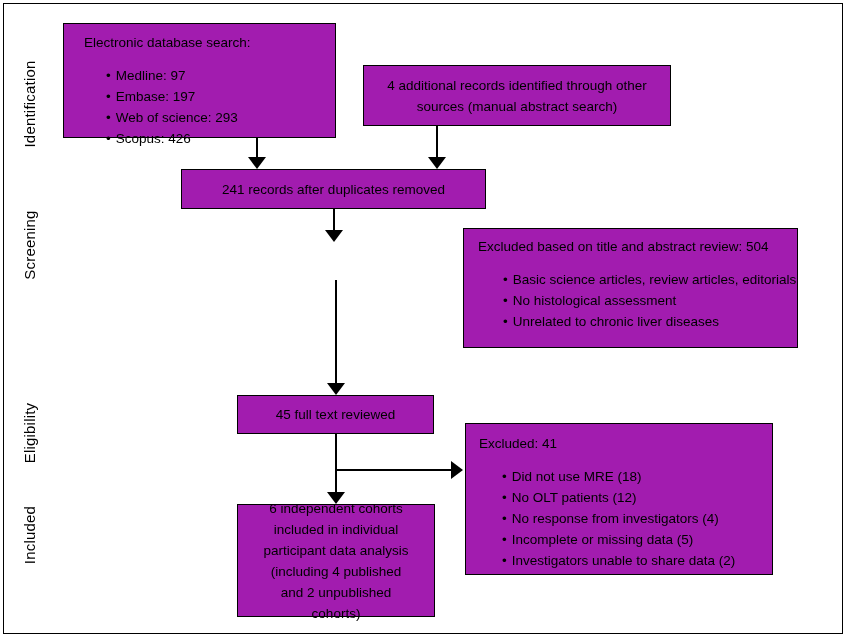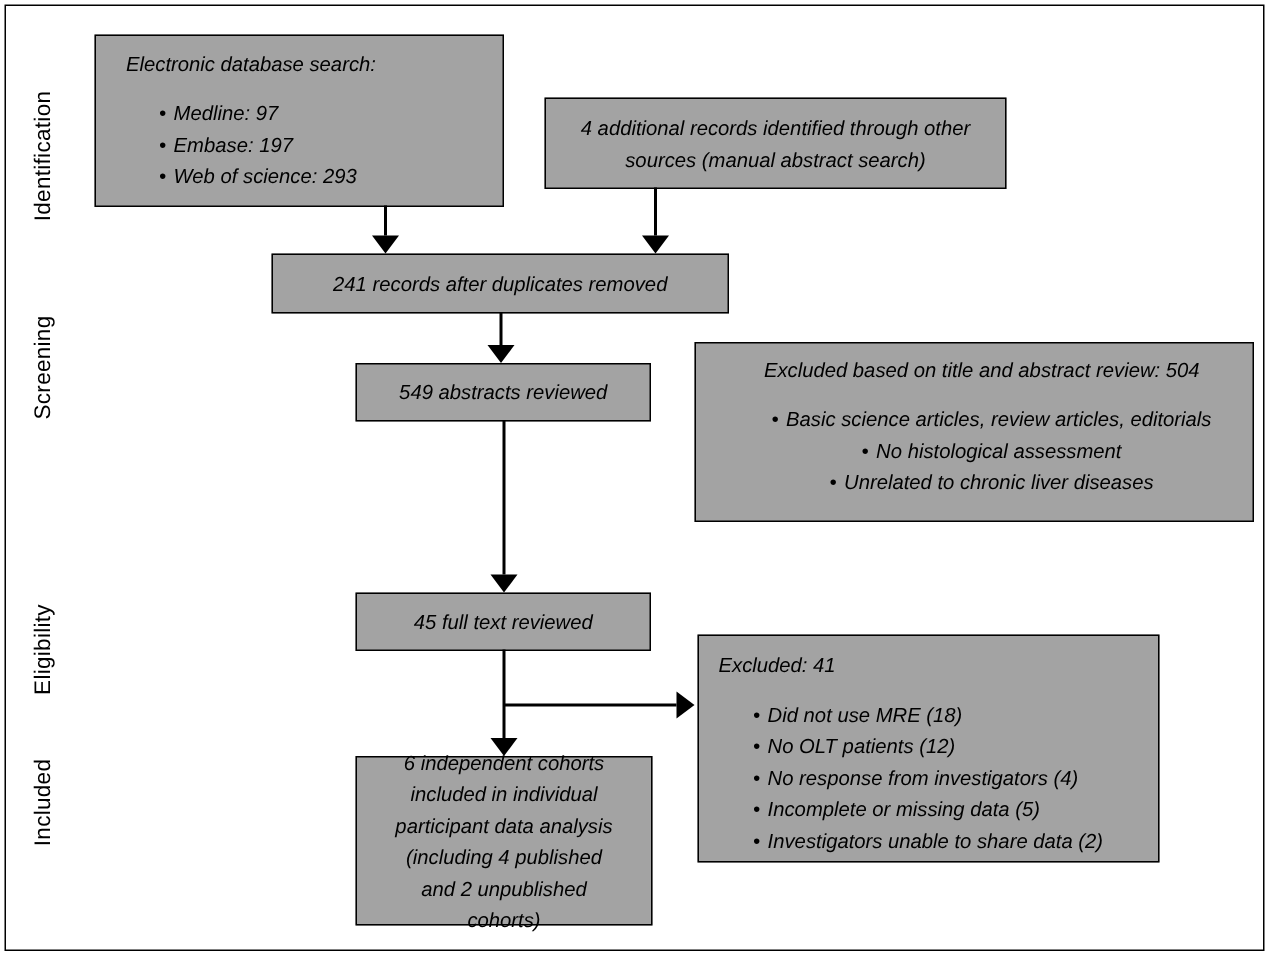--- a/index.html
+++ b/index.html
@@ -27,43 +27,42 @@
   .stage-label {
     position: absolute;
     transform: translate(-50%, -50%) rotate(-90deg);
     white-space: nowrap;
     font-size: 15px;
     letter-spacing: 0.2px;
   }
   .box {
     position: absolute;
     box-sizing: border-box;
-    background: #a3a3a3;
+    background: #a21caf;
     border: 1.5px solid #000000;
     font-size: 13.5px;
     line-height: 21px;
-    font-style: italic;
   }
   .box.centered {
     display: flex;
     align-items: center;
     justify-content: center;
     text-align: center;
   }
   .bullets { margin: 12px; padding: 0; list-style: none; }
   .bullets li { white-space: nowrap; }
   .bullets li::before { content: "\2022"; margin-right: 5px; }
 
   
   .box-electronic      { left: 63px;  top: 23px;  width: 273px; height: 115px; padding: 8px 6px 0 20px; }
   .box-electronic .bullets { margin-left: 22px; }
   .box-additional      { left: 363px; top: 65px;  width: 308px; height: 61px;  padding: 16px 8px; }
   .box-duplicates      { left: 181px; top: 169px; width: 305px; height: 40px; }
   .box-abstracts       { left: 237px; top: 242px; width: 197px; height: 39px; }
-  .box-excl-abstract   { left: 463px; top: 228px; width: 373px; height: 120px; padding: 7px 4px 0 14px; text-align: center; }
+  .box-excl-abstract   { left: 463px; top: 228px; width: 335px; height: 120px; padding: 7px 4px 0 14px; }
   .box-excl-abstract .bullets { margin-left: 25px; }
   .box-fulltext        { left: 237px; top: 395px; width: 197px; height: 39px; }
   .box-excl-fulltext   { left: 465px; top: 423px; width: 308px; height: 152px; padding: 9px 4px 0 13px; }
   .box-excl-fulltext .bullets { margin-left: 23px; }
   .box-included        { left: 237px; top: 504px; width: 198px; height: 113px; padding: 0 21px; }
 
   
   .label-identification { left: 29px; top: 104px; }
   .label-screening      { left: 29px; top: 245px; }
   .label-eligibility    { left: 29px; top: 433px; }
@@ -107,34 +106,32 @@
   <div class="stage-label label-screening">Screening</div>
   <div class="stage-label label-eligibility">Eligibility</div>
   <div class="stage-label label-included">Included</div>
 
   <div class="box box-electronic">
     <div>Electronic database search:</div>
     <ul class="bullets">
       <li>Medline: 97</li>
       <li>Embase: 197</li>
       <li>Web of science: 293</li>
+      <li>Scopus: 426</li>
     </ul>
   </div>
 
   <div class="box centered box-additional">
     <div>4 additional records identified through other sources (manual abstract search)</div>
   </div>
 
   <div class="box centered box-duplicates">
     <div>241 records after duplicates removed</div>
   </div>
 
-  <div class="box centered box-abstracts">
-    <div>549 abstracts reviewed</div>
-  </div>
 
   <div class="box box-excl-abstract">
     <div>Excluded based on title and abstract review: 504</div>
     <ul class="bullets">
       <li>Basic science articles, review articles, editorials</li>
       <li>No histological assessment</li>
       <li>Unrelated to chronic liver diseases</li>
     </ul>
   </div>
 

